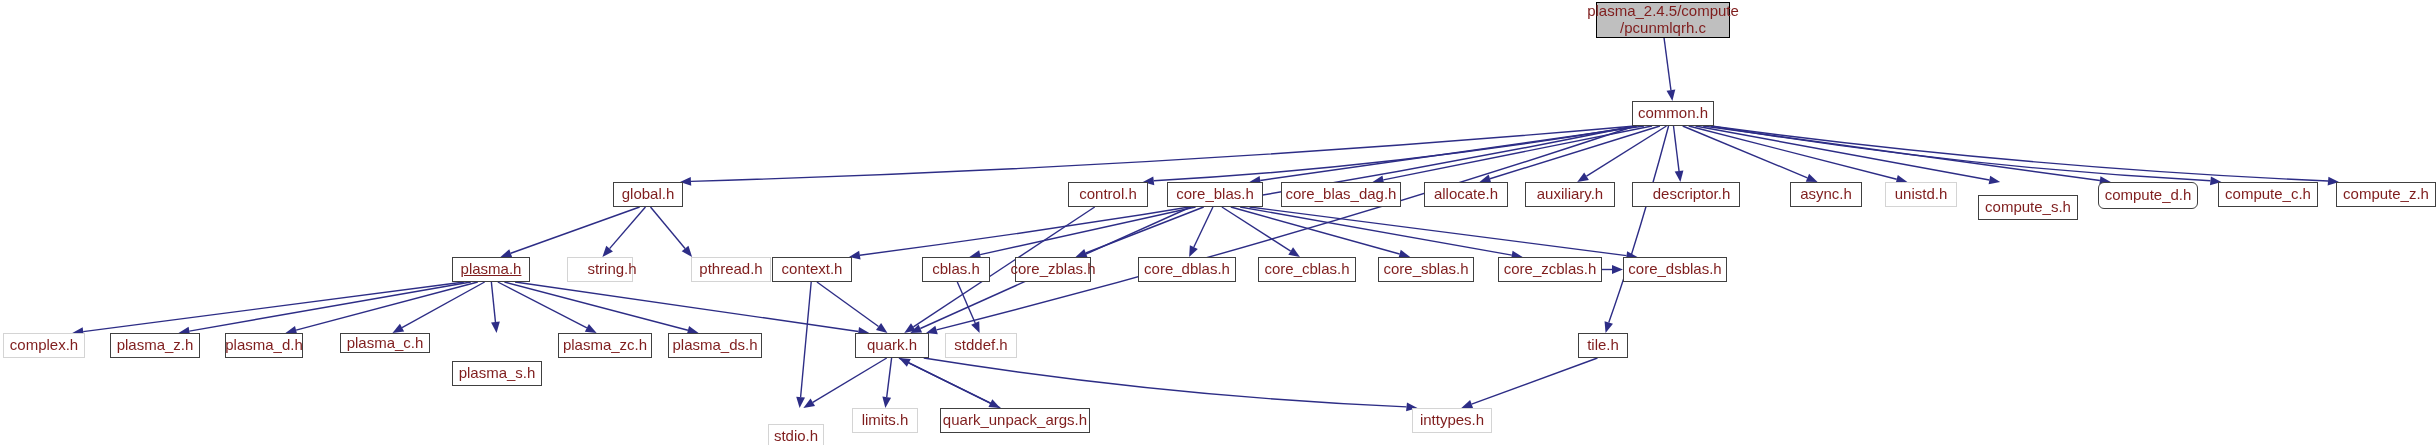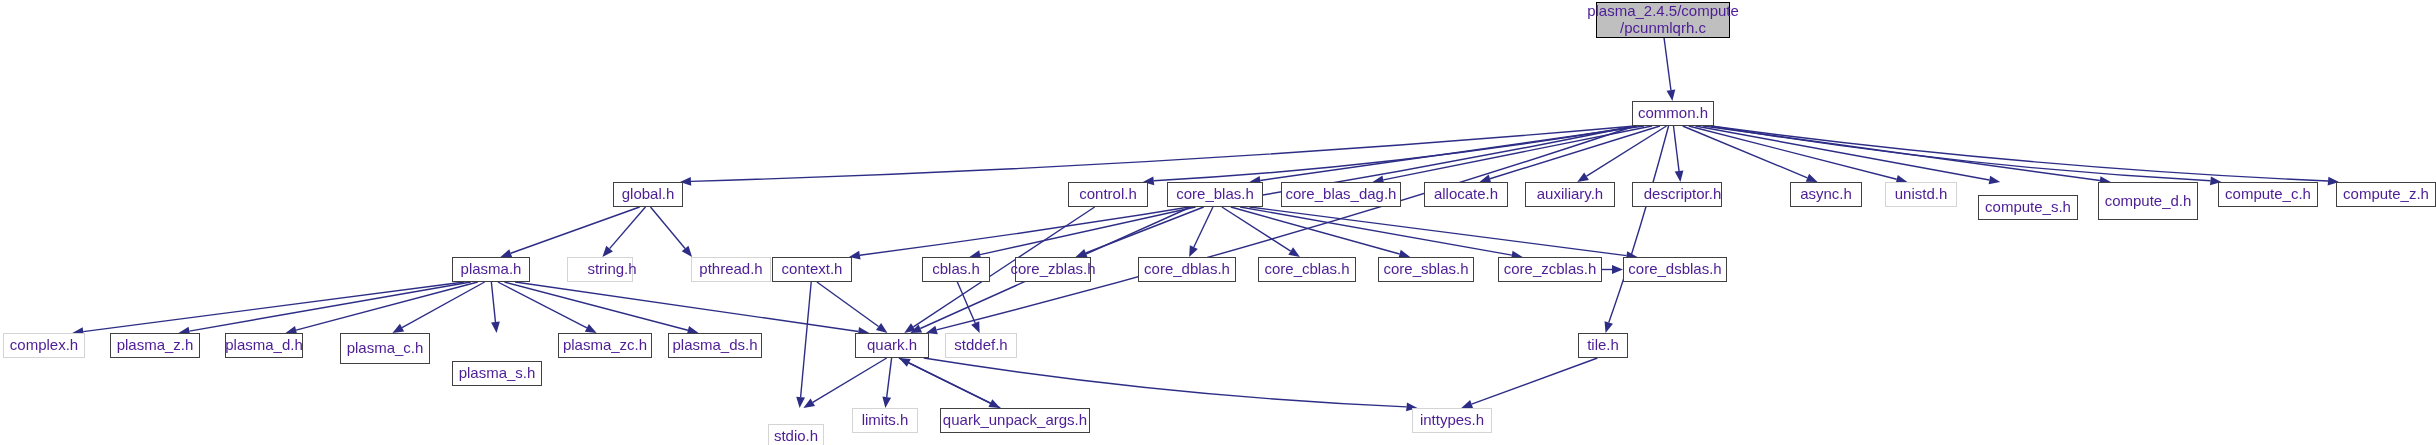--- a/index.html
+++ b/index.html
@@ -23,21 +23,21 @@
   }
   .node-box {
     position: absolute;
     box-sizing: border-box;
     display: flex;
     align-items: center;
     justify-content: center;
     text-align: center;
     font-size: 15px;
     line-height: 1.12;
-    color: #4c1d95;
+    color: #7f1d1d;
     background: #ffffff;
     border: 1px solid #404040;
     white-space: pre-line;
     letter-spacing: 0px;
   }
   .node-box.root {
     background: #bfbfbf;
     border: 1px solid #000000;
   }
   .node-box.sys {
@@ -156,42 +156,42 @@
   <div id="nodes-layer">
       <div class="node-box root" style="left: 1596px; top: 2px; width: 134px; height: 36px;">plasma_2.4.5/compute
 /pcunmlqrh.c</div>
       <div class="node-box" style="left: 1632px; top: 101px; width: 82px; height: 25px;">common.h</div>
       <div class="node-box" style="left: 613px; top: 182px; width: 70px; height: 25px;">global.h</div>
       <div class="node-box" style="left: 1068px; top: 182px; width: 80px; height: 25px;">control.h</div>
       <div class="node-box" style="left: 1167px; top: 182px; width: 96px; height: 25px;">core_blas.h</div>
       <div class="node-box" style="left: 1281px; top: 182px; width: 120px; height: 25px;">core_blas_dag.h</div>
       <div class="node-box" style="left: 1424px; top: 182px; width: 84px; height: 25px;">allocate.h</div>
       <div class="node-box" style="left: 1525px; top: 182px; width: 90px; height: 25px;">auxiliary.h</div>
-      <div class="node-box" style="left: 1632px; top: 182px; width: 90px; height: 25px; padding-left: 11px;">descriptor.h</div>
+      <div class="node-box" style="left: 1632px; top: 182px; width: 108px; height: 25px; padding-left: 11px;">descriptor.h</div>
       <div class="node-box" style="left: 1790px; top: 182px; width: 72px; height: 25px;">async.h</div>
       <div class="node-box sys" style="left: 1885px; top: 182px; width: 72px; height: 25px;">unistd.h</div>
       <div class="node-box" style="left: 1978px; top: 178px; width: 100px; height: 25px; margin-top: 17px;">compute_s.h</div>
-      <div class="node-box" style="left: 2098px; top: 182px; width: 100px; height: 38px;">compute_d.h</div>
+      <div class="node-box" style="left: 2098px; top: 182px; width: 100px; height: 27px; border-radius: 6px;">compute_d.h</div>
       <div class="node-box" style="left: 2218px; top: 182px; width: 100px; height: 25px;">compute_c.h</div>
       <div class="node-box" style="left: 2336px; top: 182px; width: 100px; height: 25px;">compute_z.h</div>
-      <div class="node-box" style="left: 452px; top: 257px; width: 78px; height: 25px;">plasma.h</div>
+      <div class="node-box" style="left: 452px; top: 257px; width: 78px; height: 25px; text-decoration: underline;">plasma.h</div>
       <div class="node-box sys" style="left: 567px; top: 257px; width: 66px; height: 25px; padding-left: 24px;">string.h</div>
       <div class="node-box sys" style="left: 655px; top: 257px; width: 80px; height: 25px; margin-left: 36px;">pthread.h</div>
       <div class="node-box" style="left: 772px; top: 257px; width: 80px; height: 25px;">context.h</div>
       <div class="node-box" style="left: 922px; top: 257px; width: 68px; height: 25px;">cblas.h</div>
       <div class="node-box" style="left: 1015px; top: 257px; width: 76px; height: 25px;">core_zblas.h</div>
       <div class="node-box" style="left: 1138px; top: 257px; width: 98px; height: 25px;">core_dblas.h</div>
       <div class="node-box" style="left: 1258px; top: 257px; width: 98px; height: 25px;">core_cblas.h</div>
       <div class="node-box" style="left: 1378px; top: 257px; width: 96px; height: 25px;">core_sblas.h</div>
       <div class="node-box" style="left: 1498px; top: 257px; width: 104px; height: 25px;">core_zcblas.h</div>
       <div class="node-box" style="left: 1623px; top: 257px; width: 104px; height: 25px;">core_dsblas.h</div>
       <div class="node-box sys" style="left: 3px; top: 333px; width: 82px; height: 25px;">complex.h</div>
       <div class="node-box" style="left: 110px; top: 333px; width: 90px; height: 25px;">plasma_z.h</div>
       <div class="node-box" style="left: 225px; top: 333px; width: 78px; height: 25px;">plasma_d.h</div>
-      <div class="node-box" style="left: 340px; top: 333px; width: 90px; height: 31px;">plasma_c.h</div>
+      <div class="node-box" style="left: 340px; top: 333px; width: 90px; height: 20px;">plasma_c.h</div>
       <div class="node-box" style="left: 452px; top: 333px; width: 90px; height: 25px; margin-top: 28px;">plasma_s.h</div>
       <div class="node-box" style="left: 558px; top: 333px; width: 94px; height: 25px;">plasma_zc.h</div>
       <div class="node-box" style="left: 668px; top: 333px; width: 94px; height: 25px;">plasma_ds.h</div>
       <div class="node-box" style="left: 855px; top: 333px; width: 74px; height: 25px;">quark.h</div>
       <div class="node-box sys" style="left: 945px; top: 333px; width: 72px; height: 25px;">stddef.h</div>
       <div class="node-box" style="left: 1578px; top: 333px; width: 50px; height: 25px;">tile.h</div>
       <div class="node-box sys" style="left: 768px; top: 424px; width: 56px; height: 25px;">stdio.h</div>
       <div class="node-box sys" style="left: 852px; top: 408px; width: 66px; height: 25px;">limits.h</div>
       <div class="node-box" style="left: 940px; top: 408px; width: 150px; height: 25px;">quark_unpack_args.h</div>
       <div class="node-box sys" style="left: 1412px; top: 408px; width: 80px; height: 25px;">inttypes.h</div>

